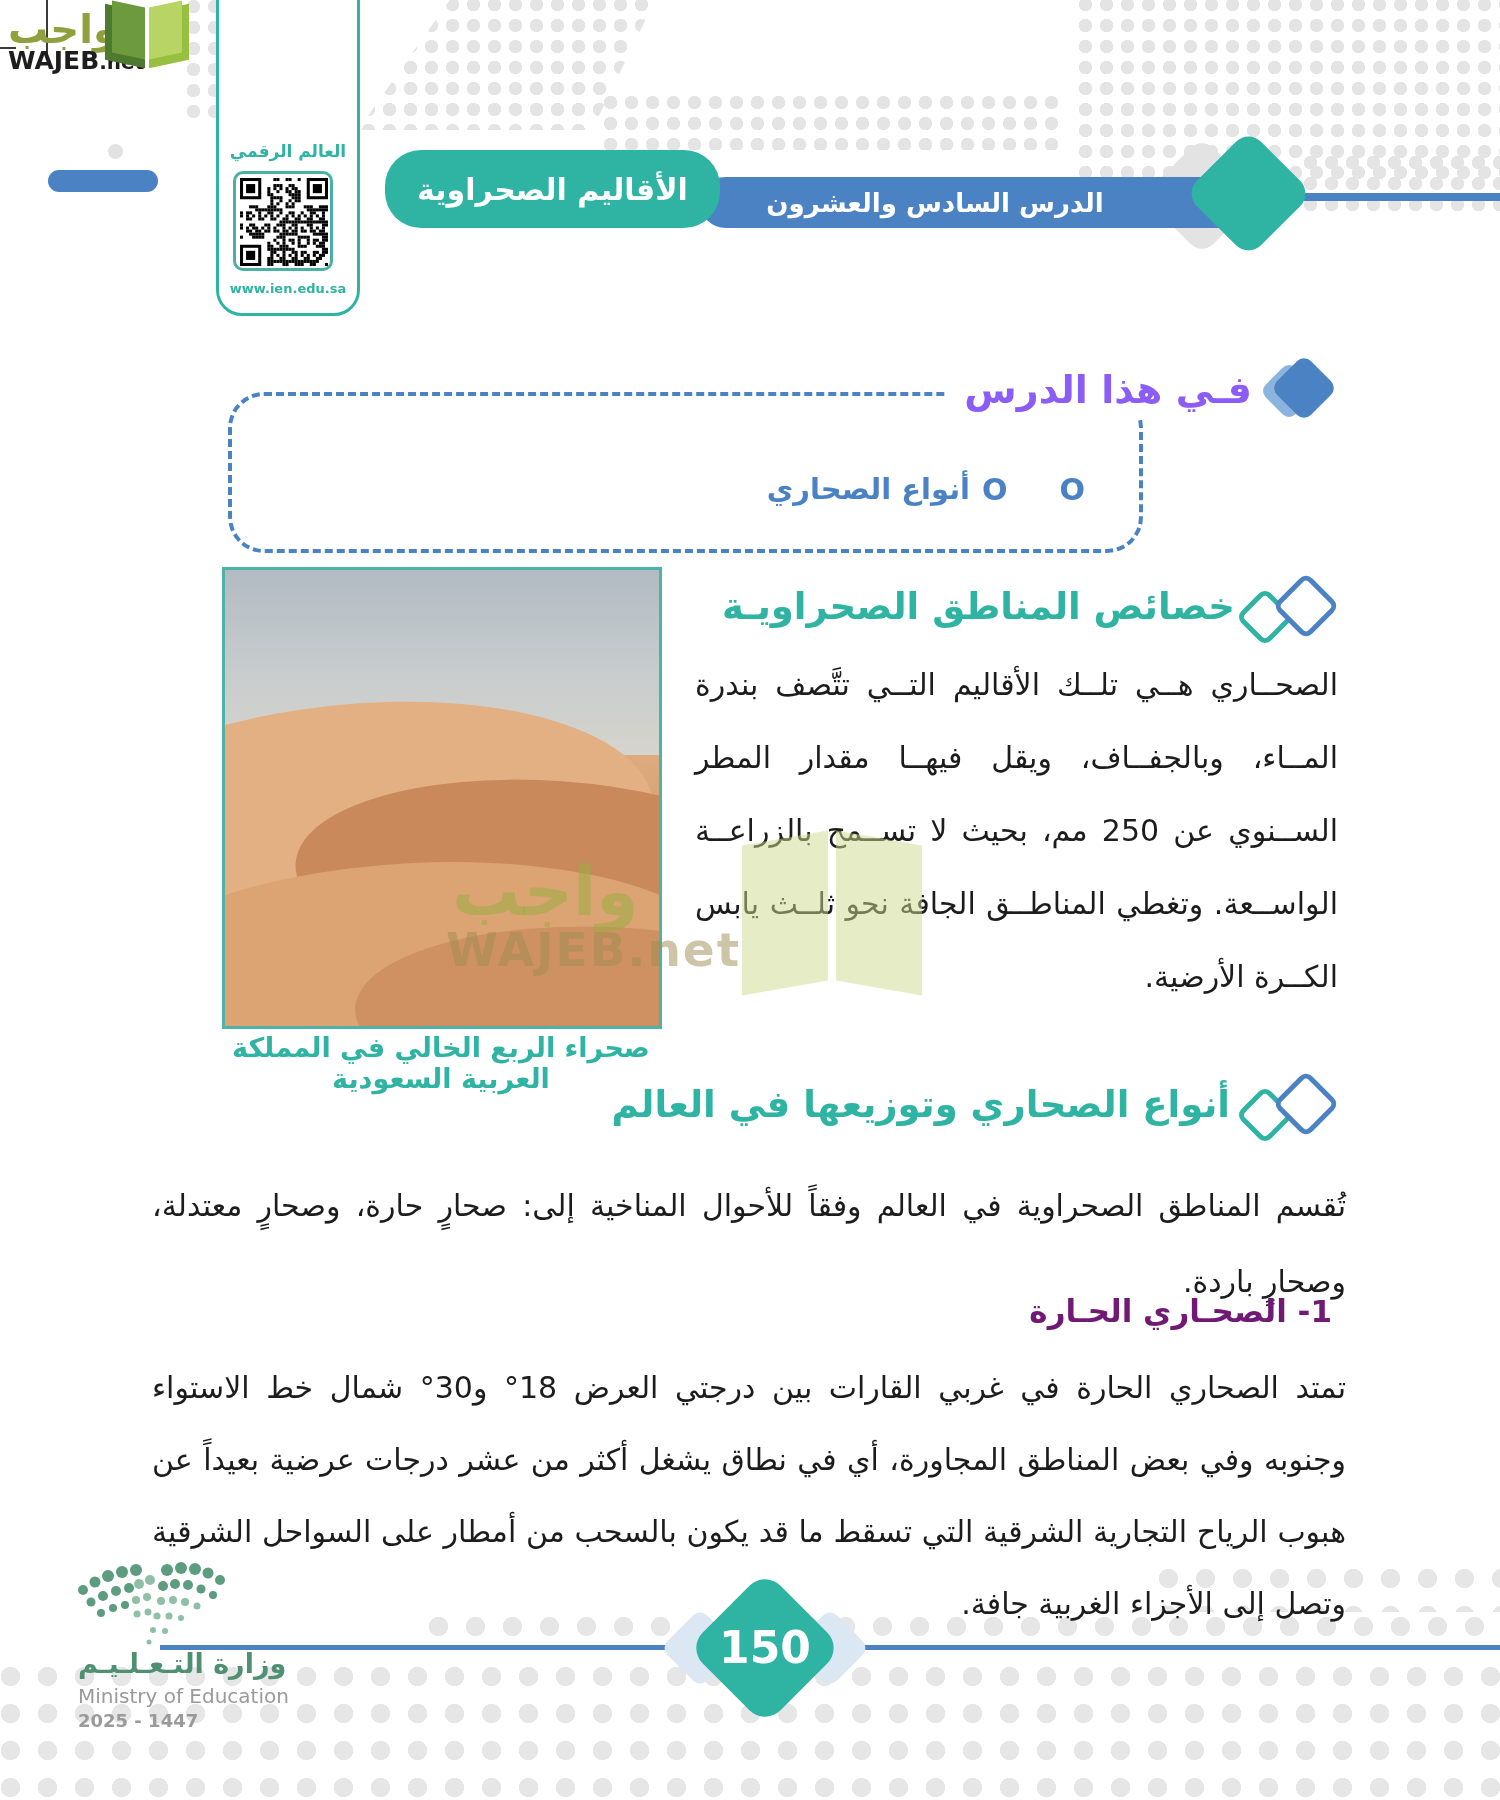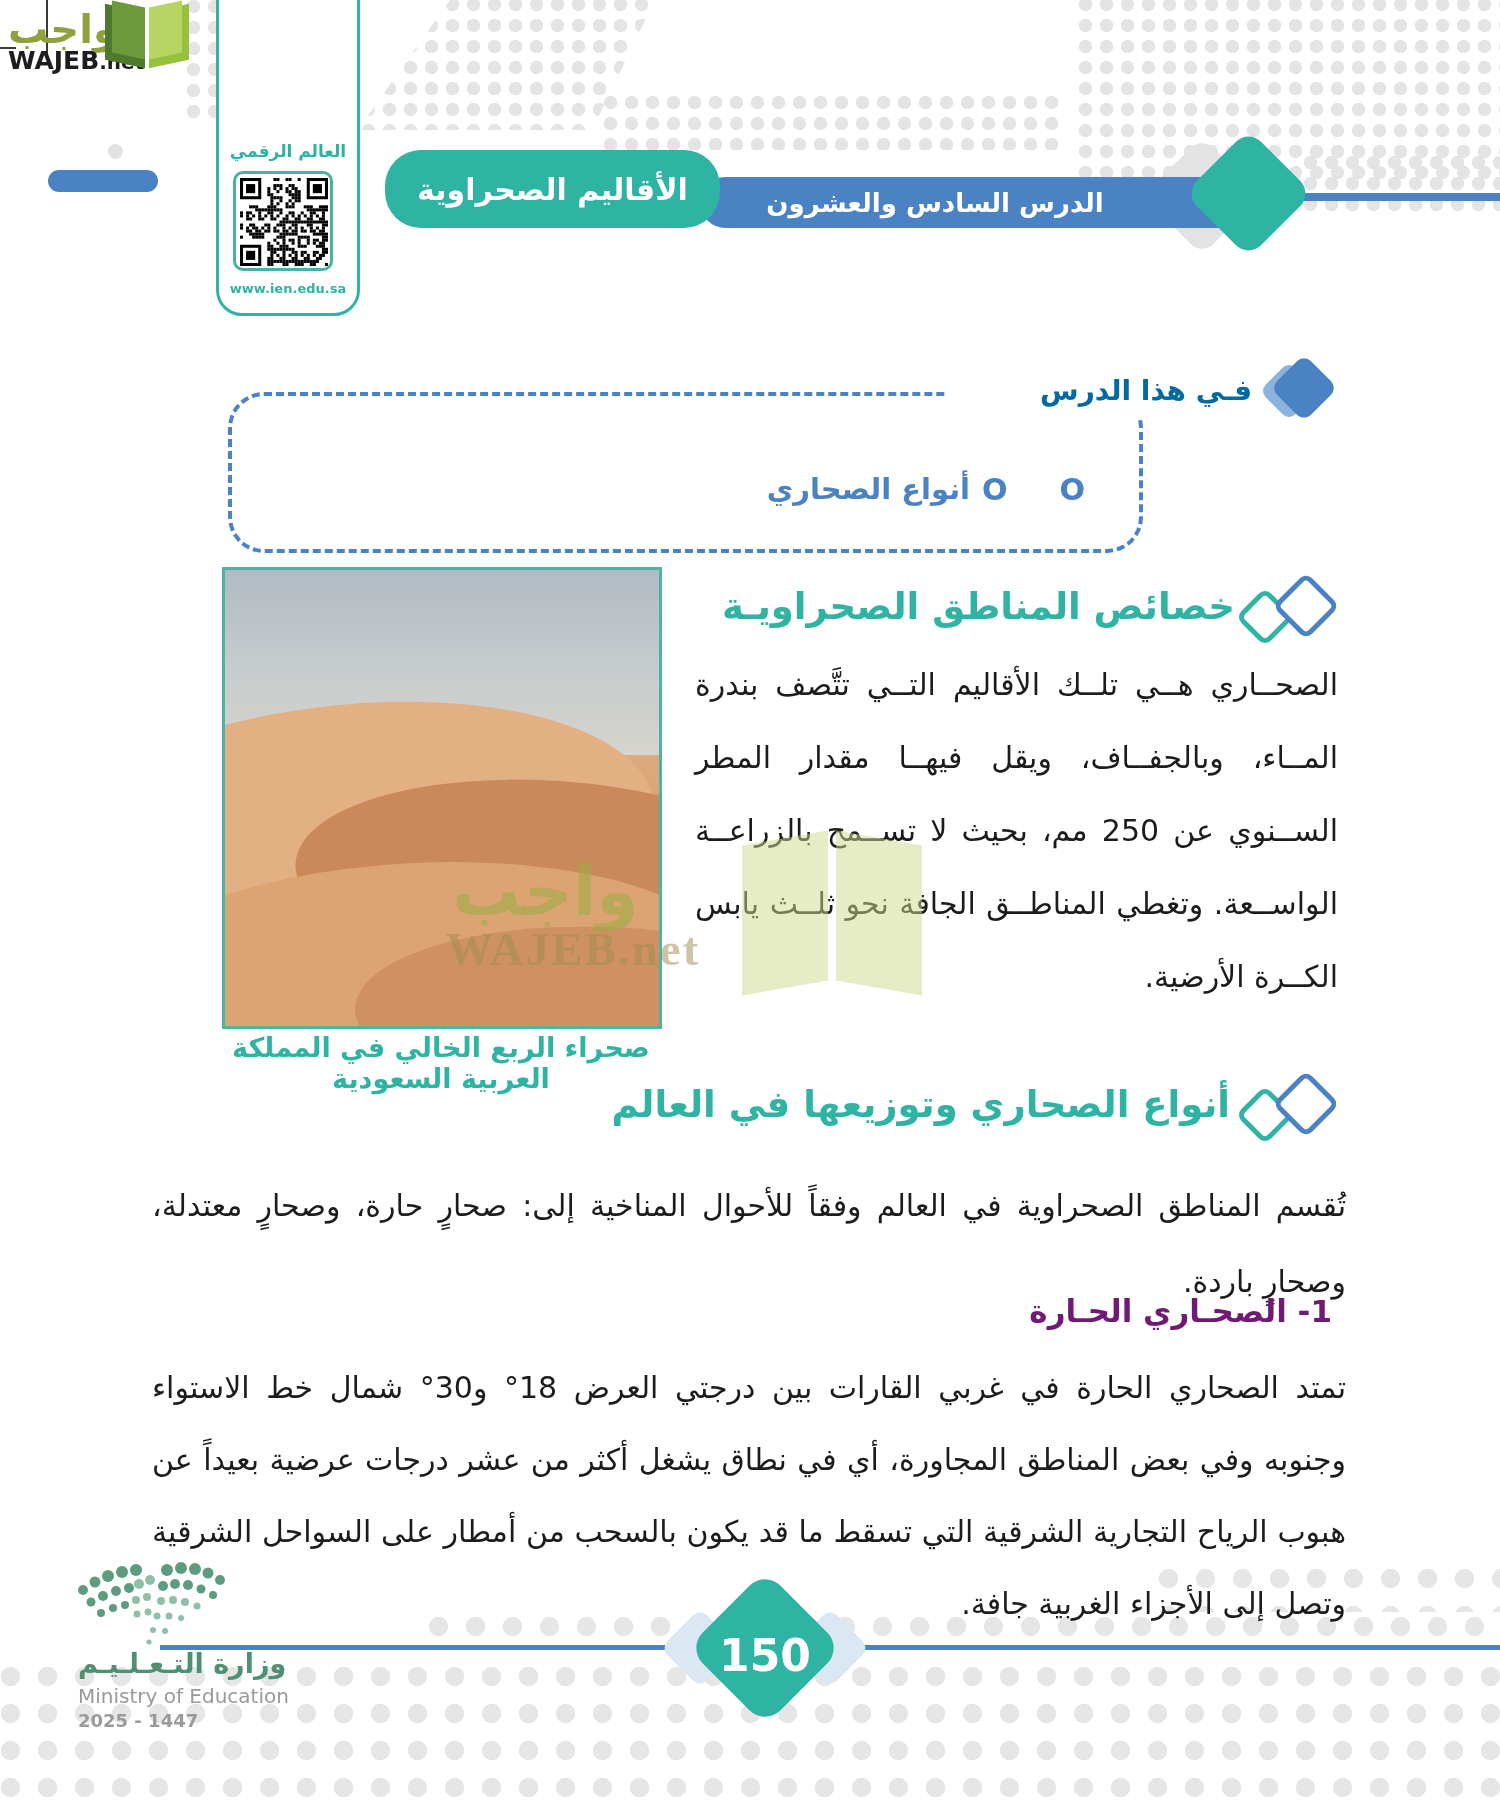--- a/index.html
+++ b/index.html
@@ -44,21 +44,21 @@
   #banner-teal span{color:#fff;font-size:30px;font-weight:bold;direction:rtl;}
   #header-line{position:absolute;left:1245px;top:193px;width:255px;height:8px;background:#4a82c3;z-index:1;}
   .hdr-diamond{position:absolute;transform:rotate(45deg);}
   #hdr-diamond-gray{left:1160px;top:154px;width:84px;height:84px;background:#e3e3e3;border-radius:16px;z-index:1;}
   #hdr-diamond-teal{left:1203px;top:148px;width:91px;height:91px;background:#2fb3a3;border-radius:18px;z-index:2;}
   
   #overview-box{position:absolute;left:228px;top:392px;width:915px;height:161px;
                 border:4px dashed #4a82c3;border-radius:36px;z-index:1;box-sizing:border-box;}
   #overview-title-wrap{position:absolute;left:948px;top:360px;width:382px;height:60px;background:#fff;
                        z-index:2;display:flex;direction:rtl;align-items:center;gap:16px;}
-  #overview-title{color:#0369a1;font-size:28px;font-weight:bold;direction:rtl;}
+  #overview-title{color:#8b5cf6;font-size:38px;font-weight:bold;direction:rtl;}
   #ov-diamond{position:relative;width:62px;height:60px;flex:0 0 auto;}
   #ov-diamond .bk{position:absolute;left:0;top:10px;width:42px;height:42px;background:#8ab4dd;
                   border-radius:9px;transform:rotate(45deg);}
   #ov-diamond .ft{position:absolute;left:12px;top:4px;width:48px;height:48px;background:#4a82c3;
                   border-radius:10px;transform:rotate(45deg);}
   #overview-items{position:absolute;left:553px;top:464px;width:532px;height:50px;z-index:2;
                   display:flex;direction:rtl;align-items:center;gap:40px;color:#4a82c3;}
   .ov-item{display:flex;direction:rtl;align-items:center;font-size:29px;font-weight:bold;}
   .ov-item .o{font-size:30px;font-weight:600;margin-left:12px;}
   
@@ -84,35 +84,35 @@
   .dune{position:absolute;border-radius:50%;}
   .dn1{width:620px;height:260px;left:-190px;top:-50px;background:#e3b084;transform:rotate(-6deg);}
   .dn2{width:520px;height:200px;left:70px;top:26px;background:#c9895b;transform:rotate(4deg);}
   .dn3{width:640px;height:240px;left:-130px;top:108px;background:#dda473;transform:rotate(-3deg);}
   .dn4{width:500px;height:180px;left:130px;top:172px;background:#cf9161;transform:rotate(2deg);}
   #img-caption{position:absolute;left:222px;top:1032px;width:438px;text-align:center;color:#2fb3a3;
                font-size:27px;font-weight:bold;direction:rtl;z-index:4;}
   
   .wm{position:absolute;z-index:5;pointer-events:none;font-weight:bold;}
   #wm-ar{left:452px;top:852px;font-size:68px;color:rgba(151,173,66,.55);}
-  #wm-en{left:446px;top:922px;font-size:47px;color:rgba(158,139,82,.5);letter-spacing:2px;font-family:Liberation Serif, serif;}
+  #wm-en{left:446px;top:922px;font-size:47px;color:rgba(158,139,82,.5);letter-spacing:2px;}
   #wm-book{position:absolute;left:742px;top:838px;width:180px;height:160px;z-index:5;pointer-events:none;}
   #wm-book .pg{position:absolute;width:86px;height:150px;background:rgba(205,219,141,.5);}
   #wm-book .pg.l{left:0;transform:skewY(-10deg);}
   #wm-book .pg.r{right:0;transform:skewY(10deg);}
   
   .footer-line{position:absolute;height:5px;background:#4a82c3;z-index:1;}
   #fl-l{left:160px;top:1645px;width:530px;}
   #fl-r{left:840px;top:1645px;width:660px;}
   .flank{position:absolute;width:56px;height:56px;background:#dbe7f3;border-radius:10px;
          transform:rotate(45deg);top:1620px;z-index:2;}
   #page-badge{position:absolute;left:710px;top:1593px;width:110px;height:110px;background:#2fb3a3;
               border-radius:22px;transform:rotate(45deg);z-index:3;}
   #page-num{position:absolute;left:710px;top:1620px;width:110px;height:56px;line-height:56px;
-            text-align:center;color:#fff;font-size:44px;font-weight:bold;z-index:4;margin-top:8px;}
+            text-align:center;color:#fff;font-size:44px;font-weight:bold;z-index:4;}
   #moe-wordmark{position:absolute;left:78px;top:1648px;font-size:27px;font-weight:bold;color:#4f8f72;
                 direction:rtl;z-index:4;letter-spacing:1px;}
   #moe-en{position:absolute;left:78px;top:1684px;font-size:20px;color:#9a9a9a;z-index:4;}
   #moe-year{position:absolute;left:78px;top:1710px;font-size:18px;color:#9a9a9a;z-index:4;font-weight:bold;}
   #moe-logo{position:absolute;left:75px;top:1556px;z-index:4;}
   
   #blue-pill{position:absolute;left:48px;top:170px;width:110px;height:22px;background:#4a82c3;
              border-radius:11px;z-index:2;}
 </style>
 </head>

